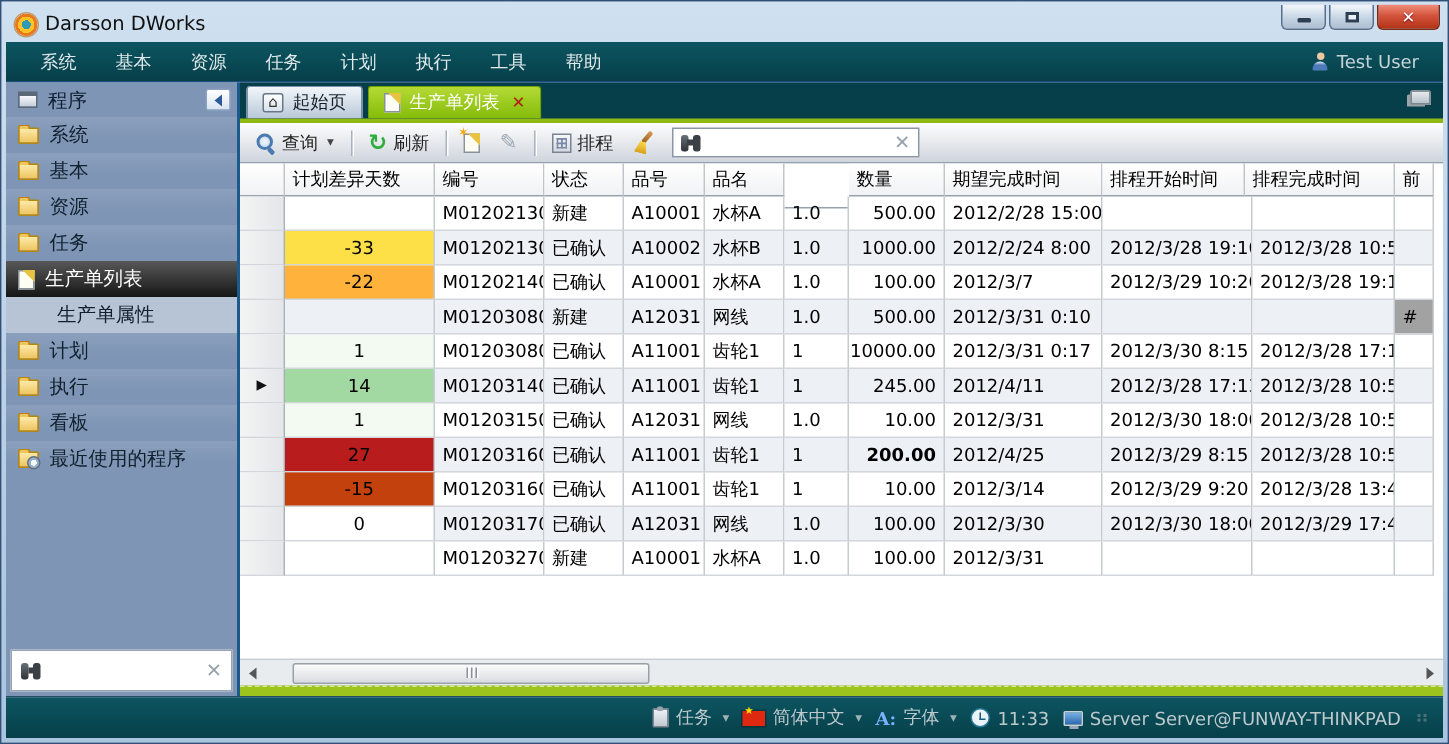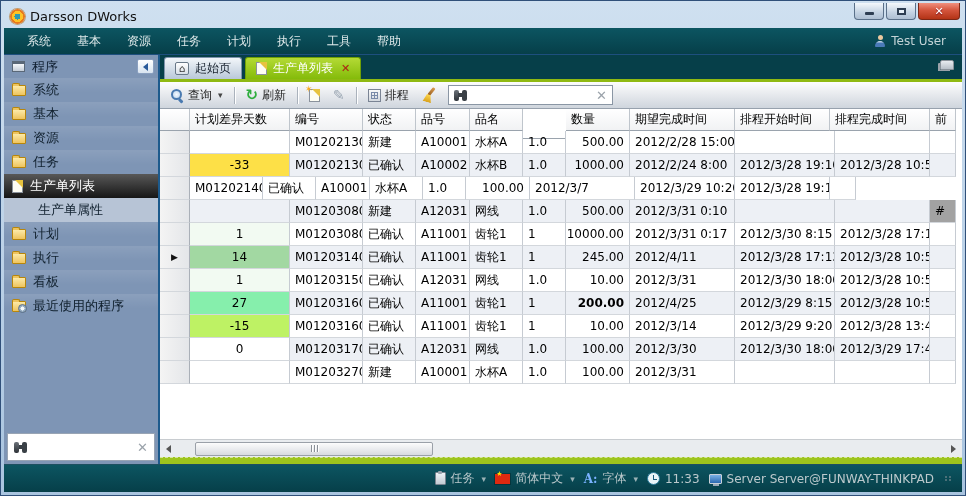--- a/index.html
+++ b/index.html
@@ -330,20 +330,21 @@
               <div class="tcell" style="width: 53px; flex: 0 0 53px;">水杯B</div>
               <div class="tcell" style="width: 43px; flex: 0 0 43px;">1.0</div>
               <div class="tcell al-r" style="width: 64px; flex: 0 0 64px;">1000.00</div>
               <div class="tcell" style="width: 105px; flex: 0 0 105px;">2012/2/24 8:00</div>
               <div class="tcell" style="width: 100px; flex: 0 0 100px;">2012/3/28 19:10</div>
               <div class="tcell" style="width: 95px; flex: 0 0 95px;">2012/3/28 10:52</div>
               <div class="tcell" style="width: 26px; flex: 0 0 26px;"></div>
             </div>
             <div class="trow">
               <div class="tcell rowhead" style="width: 30px; flex: 0 0 30px;"></div>
+              <div class="tcell al-c colored" style="width: 100px; flex: 0 0 100px; background: rgb(255, 178, 60);">-22</div>
               <div class="tcell" style="width: 73px; flex: 0 0 73px;">M012021401</div>
               <div class="tcell" style="width: 53px; flex: 0 0 53px;">已确认</div>
               <div class="tcell" style="width: 54px; flex: 0 0 54px;">A10001</div>
               <div class="tcell" style="width: 53px; flex: 0 0 53px;">水杯A</div>
               <div class="tcell" style="width: 43px; flex: 0 0 43px;">1.0</div>
               <div class="tcell al-r" style="width: 64px; flex: 0 0 64px;">100.00</div>
               <div class="tcell" style="width: 105px; flex: 0 0 105px;">2012/3/7</div>
               <div class="tcell" style="width: 100px; flex: 0 0 100px;">2012/3/29 10:20</div>
               <div class="tcell" style="width: 95px; flex: 0 0 95px;">2012/3/28 19:10</div>
               <div class="tcell" style="width: 26px; flex: 0 0 26px;"></div>
@@ -401,35 +402,35 @@
               <div class="tcell" style="width: 53px; flex: 0 0 53px;">网线</div>
               <div class="tcell" style="width: 43px; flex: 0 0 43px;">1.0</div>
               <div class="tcell al-r" style="width: 64px; flex: 0 0 64px;">10.00</div>
               <div class="tcell" style="width: 105px; flex: 0 0 105px;">2012/3/31</div>
               <div class="tcell" style="width: 100px; flex: 0 0 100px;">2012/3/30 18:00</div>
               <div class="tcell" style="width: 95px; flex: 0 0 95px;">2012/3/28 10:52</div>
               <div class="tcell" style="width: 26px; flex: 0 0 26px;"></div>
             </div>
             <div class="trow even">
               <div class="tcell rowhead" style="width: 30px; flex: 0 0 30px;"></div>
-              <div class="tcell al-c colored" style="width: 100px; flex: 0 0 100px; background: #86efac;">27</div>
+              <div class="tcell al-c colored" style="width: 100px; flex: 0 0 100px; background: #b91c1c;">27</div>
               <div class="tcell" style="width: 73px; flex: 0 0 73px;">M012031601</div>
               <div class="tcell" style="width: 53px; flex: 0 0 53px;">已确认</div>
               <div class="tcell" style="width: 54px; flex: 0 0 54px;">A11001</div>
               <div class="tcell" style="width: 53px; flex: 0 0 53px;">齿轮1</div>
               <div class="tcell" style="width: 43px; flex: 0 0 43px;">1</div>
               <div class="tcell al-r" style="width: 64px; flex: 0 0 64px; font-weight: bold;">200.00</div>
               <div class="tcell" style="width: 105px; flex: 0 0 105px;">2012/4/25</div>
               <div class="tcell" style="width: 100px; flex: 0 0 100px;">2012/3/29 8:15</div>
               <div class="tcell" style="width: 95px; flex: 0 0 95px;">2012/3/28 10:52</div>
               <div class="tcell" style="width: 26px; flex: 0 0 26px;"></div>
             </div>
             <div class="trow">
               <div class="tcell rowhead" style="width: 30px; flex: 0 0 30px;"></div>
-              <div class="tcell al-c colored" style="width: 100px; flex: 0 0 100px; background: #bef264;">-15</div>
+              <div class="tcell al-c colored" style="width: 100px; flex: 0 0 100px; background: #c2410c;">-15</div>
               <div class="tcell" style="width: 73px; flex: 0 0 73px;">M012031602</div>
               <div class="tcell" style="width: 53px; flex: 0 0 53px;">已确认</div>
               <div class="tcell" style="width: 54px; flex: 0 0 54px;">A11001</div>
               <div class="tcell" style="width: 53px; flex: 0 0 53px;">齿轮1</div>
               <div class="tcell" style="width: 43px; flex: 0 0 43px;">1</div>
               <div class="tcell al-r" style="width: 64px; flex: 0 0 64px;">10.00</div>
               <div class="tcell" style="width: 105px; flex: 0 0 105px;">2012/3/14</div>
               <div class="tcell" style="width: 100px; flex: 0 0 100px;">2012/3/29 9:20</div>
               <div class="tcell" style="width: 95px; flex: 0 0 95px;">2012/3/28 13:40</div>
               <div class="tcell" style="width: 26px; flex: 0 0 26px;"></div>

